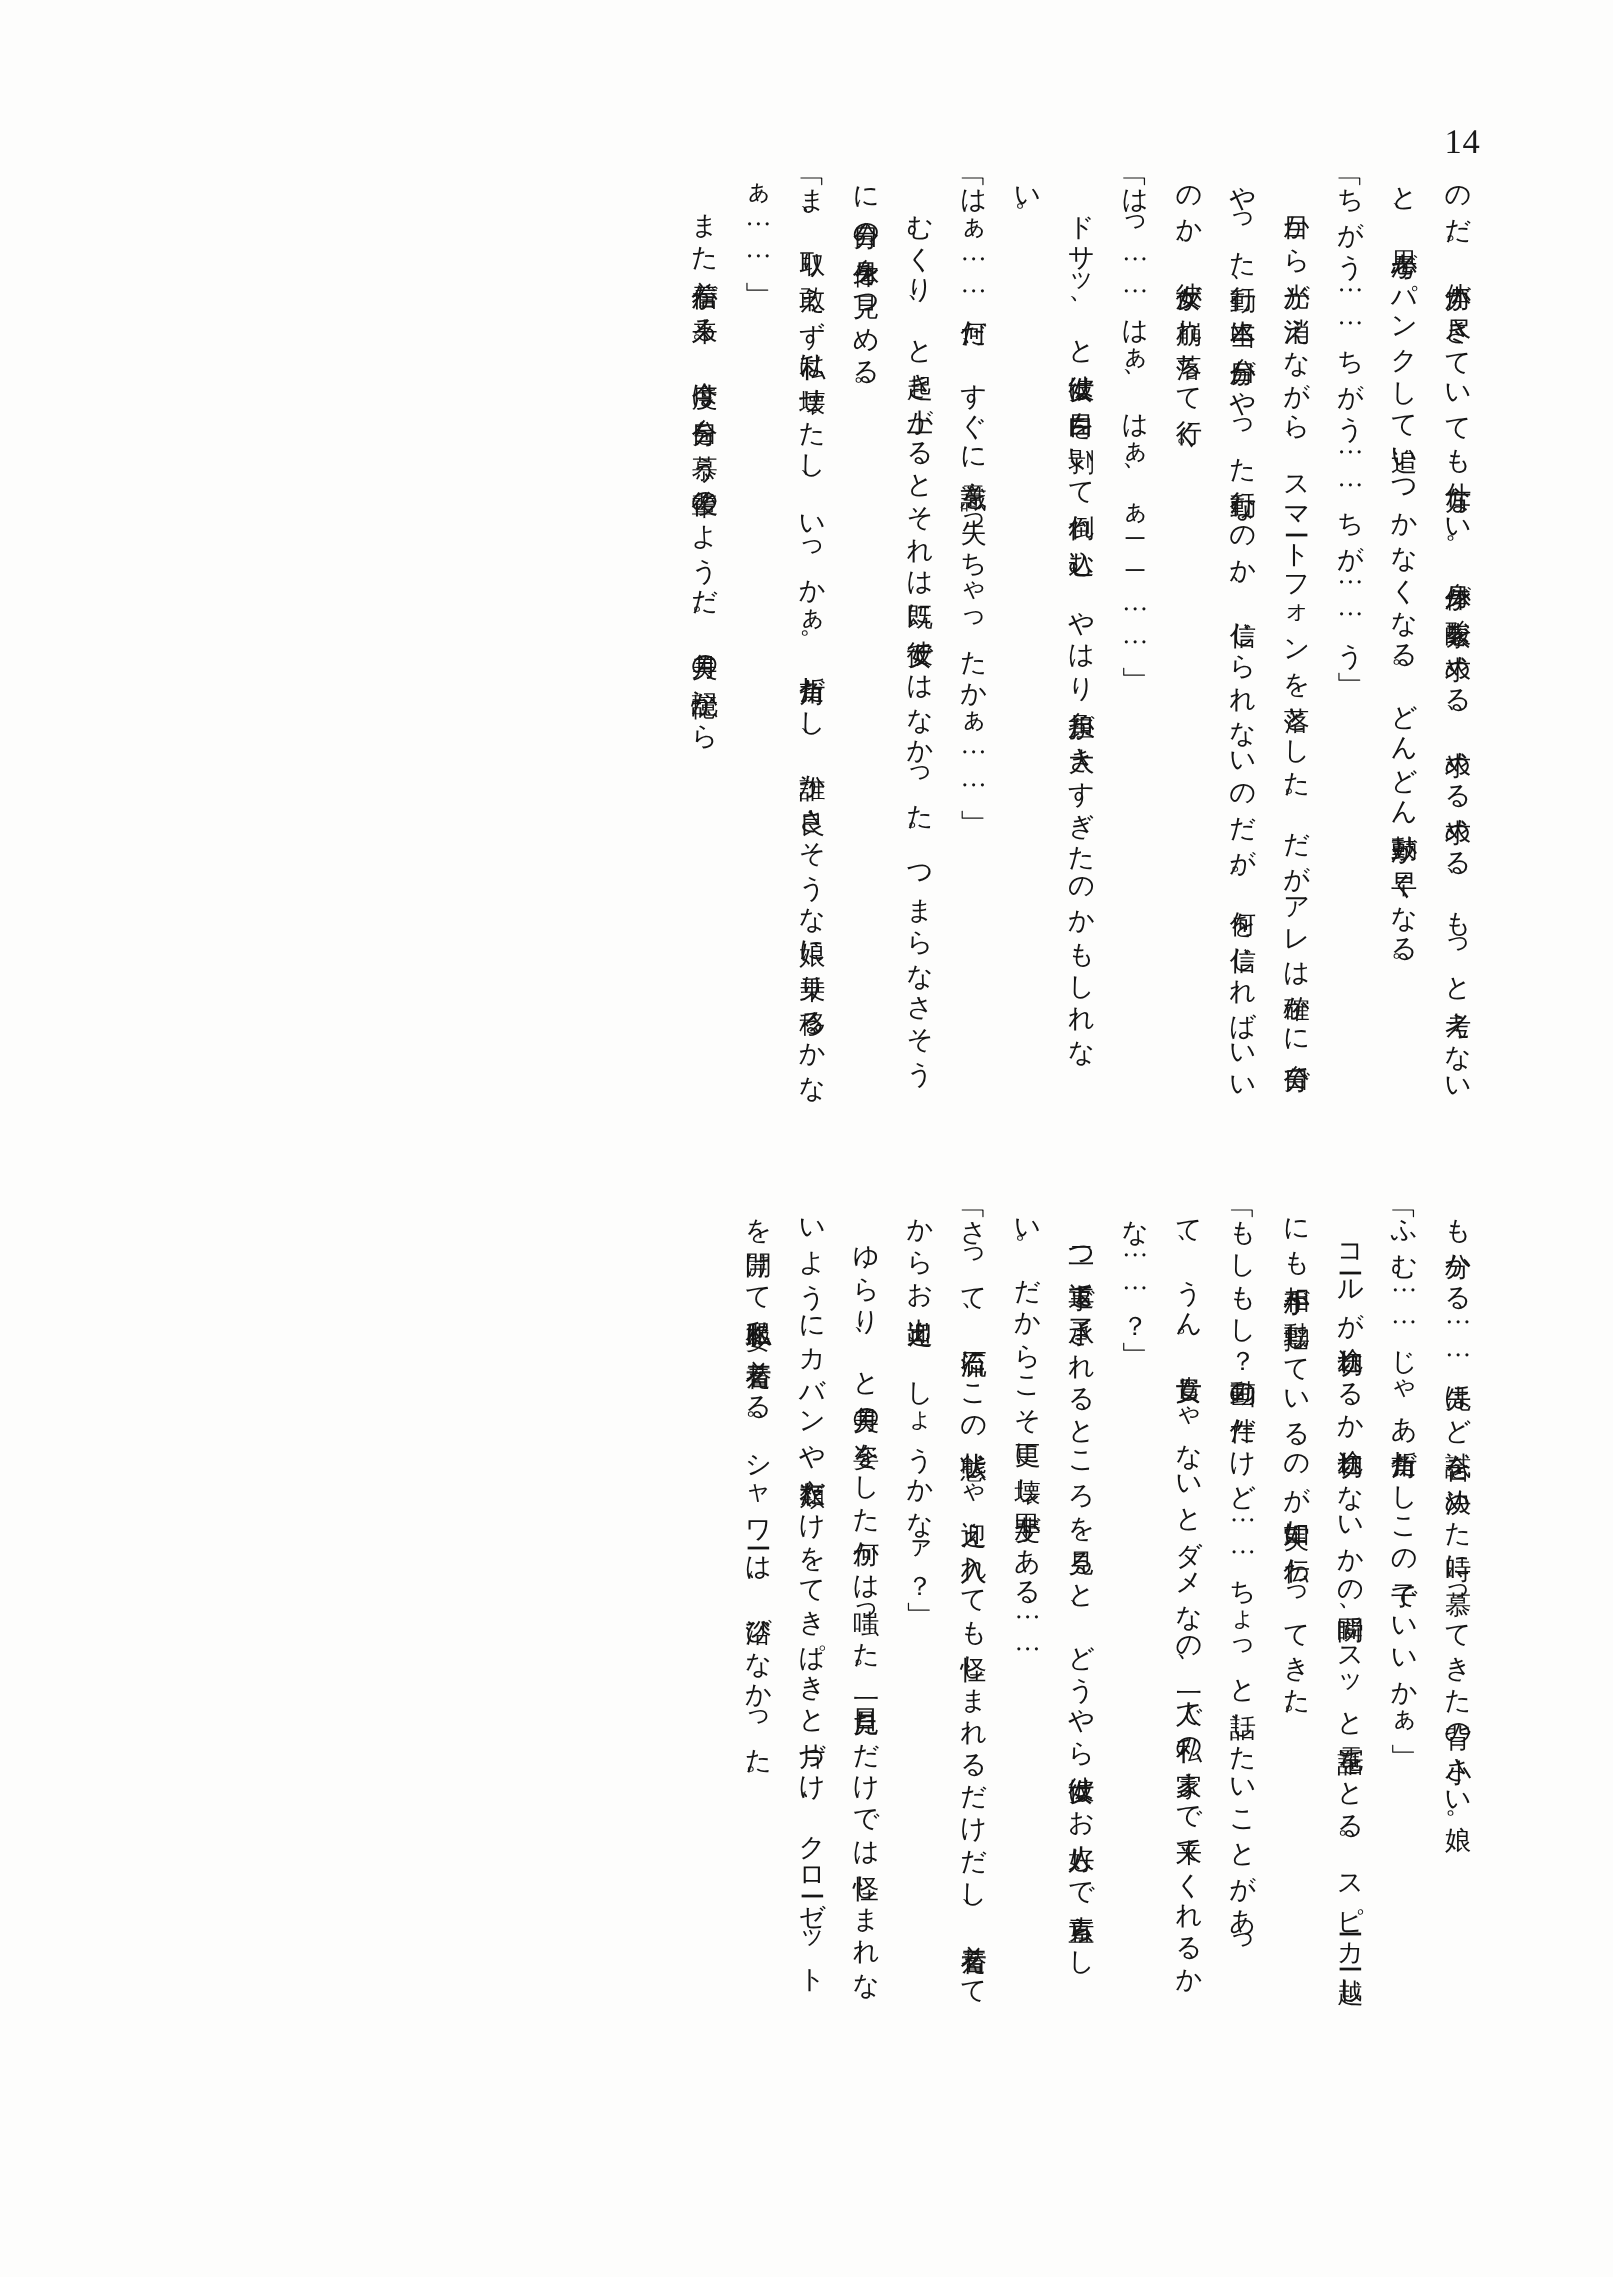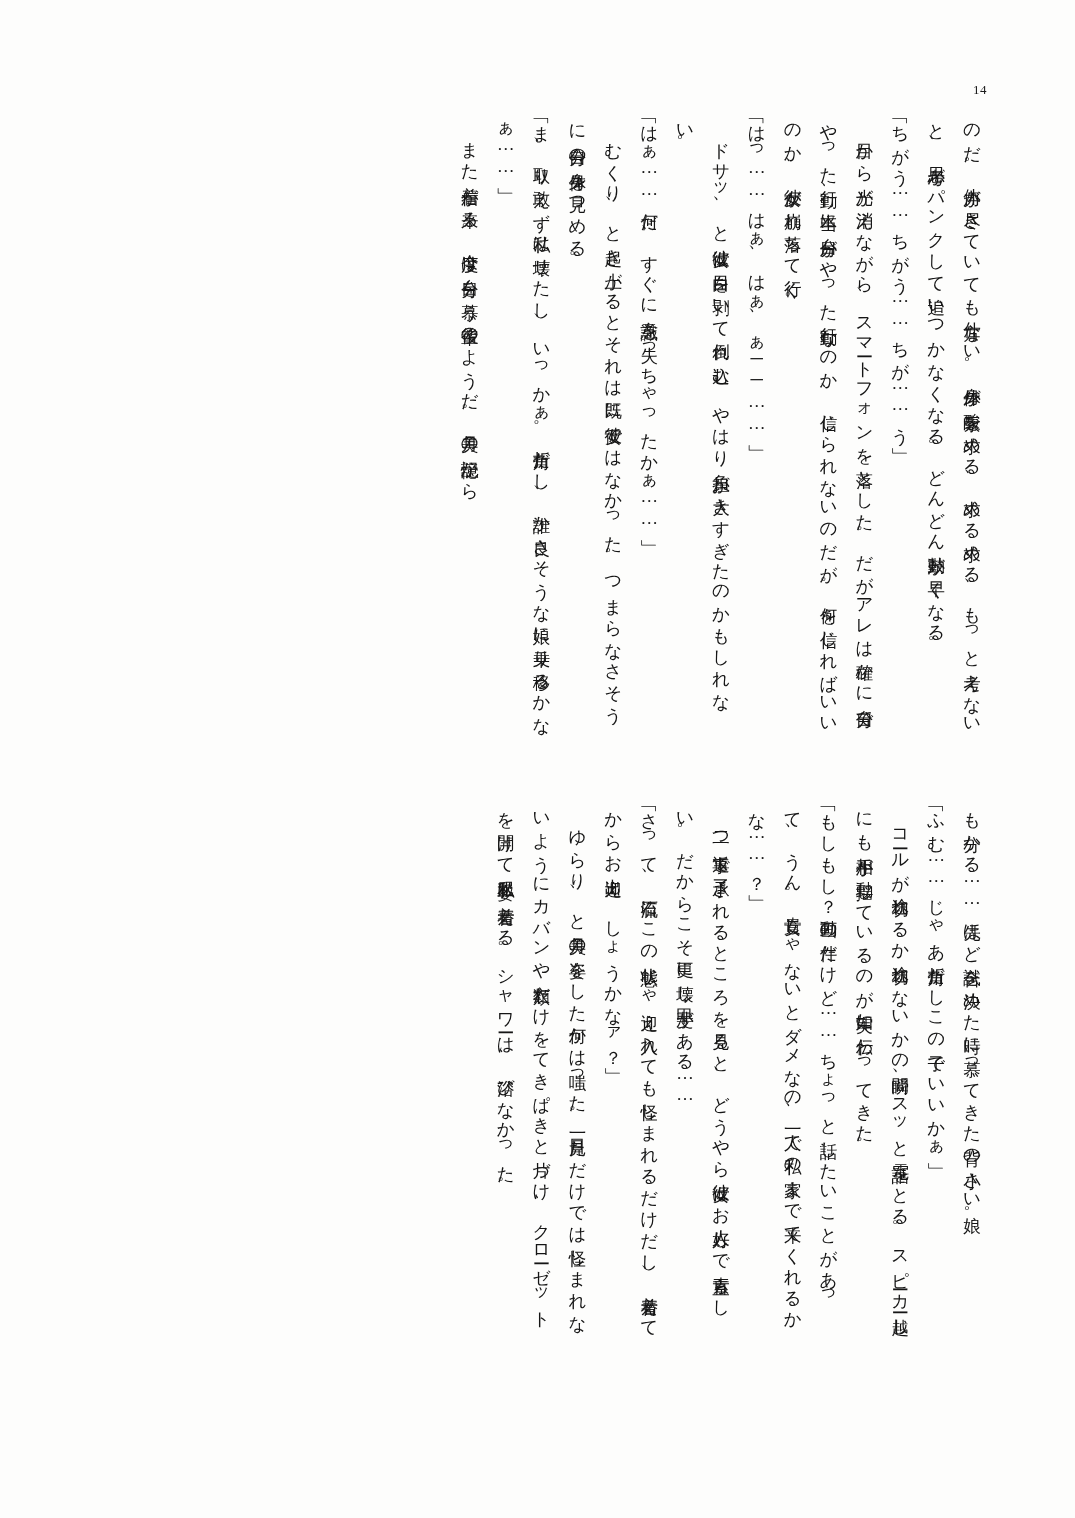--- a/index.html
+++ b/index.html
@@ -20,21 +20,21 @@
     position: absolute;
     inset: 0;
     background: #fdfdfc;
   }
 
   
   .page-number {
     position: absolute;
     top: 82px;
     right: 88px;
-    font-size: 13px;
+    font-size: 23px;
     letter-spacing: 0.5px;
     color: #1a1a1a;
   }
 
   
   .vblock {
     position: absolute;
     writing-mode: vertical-rl;
     -webkit-writing-mode: vertical-rl;
     text-orientation: upright;

